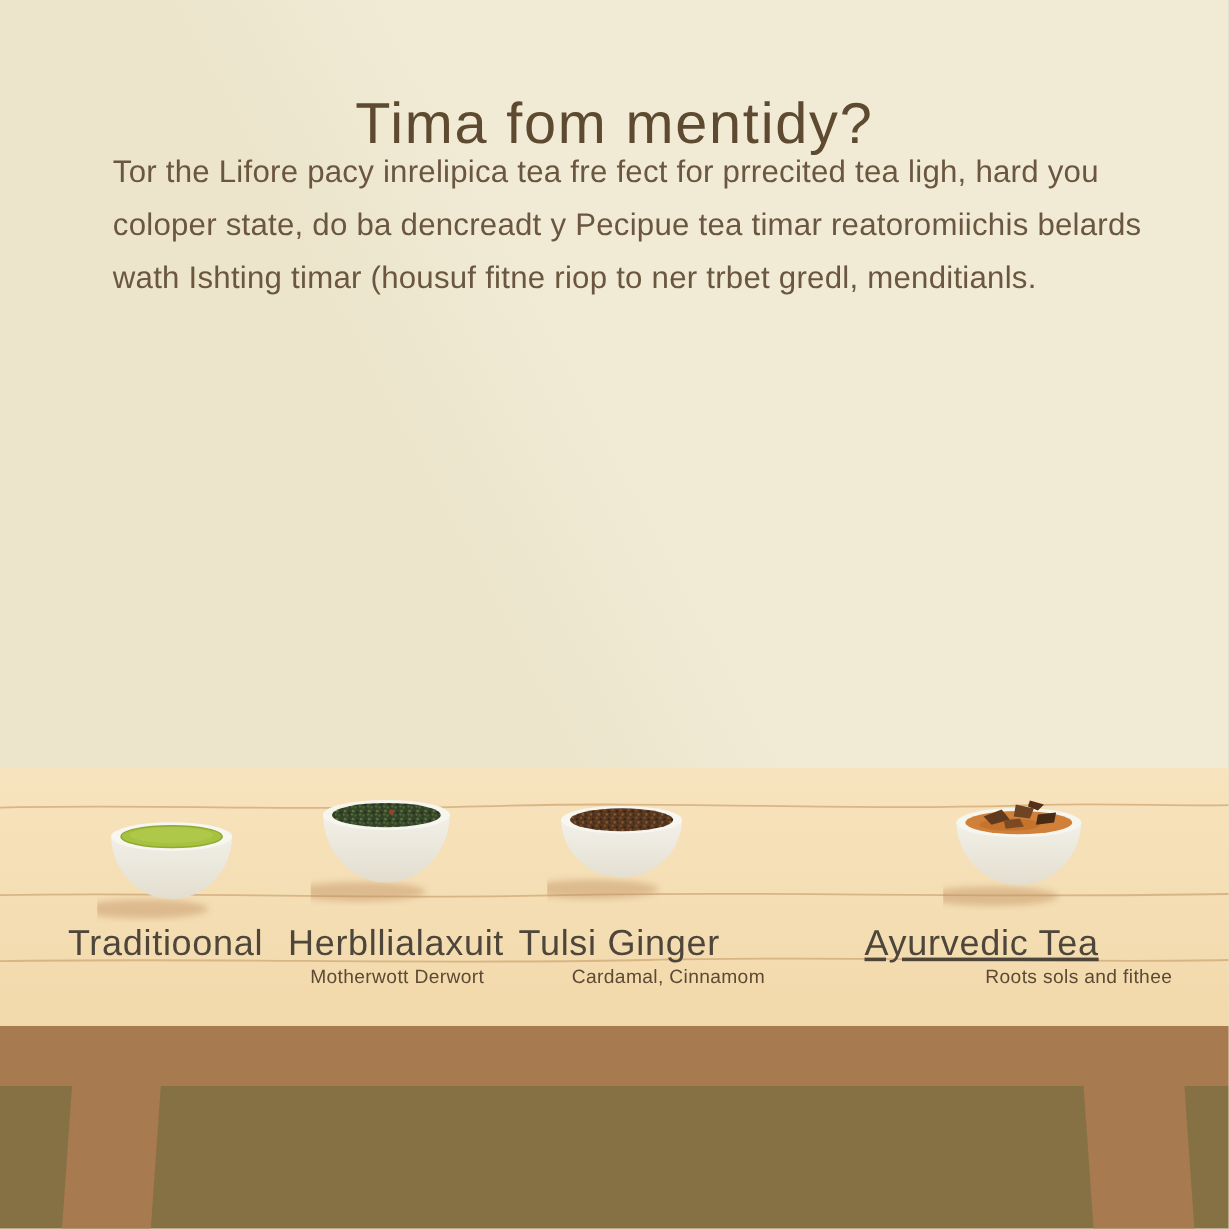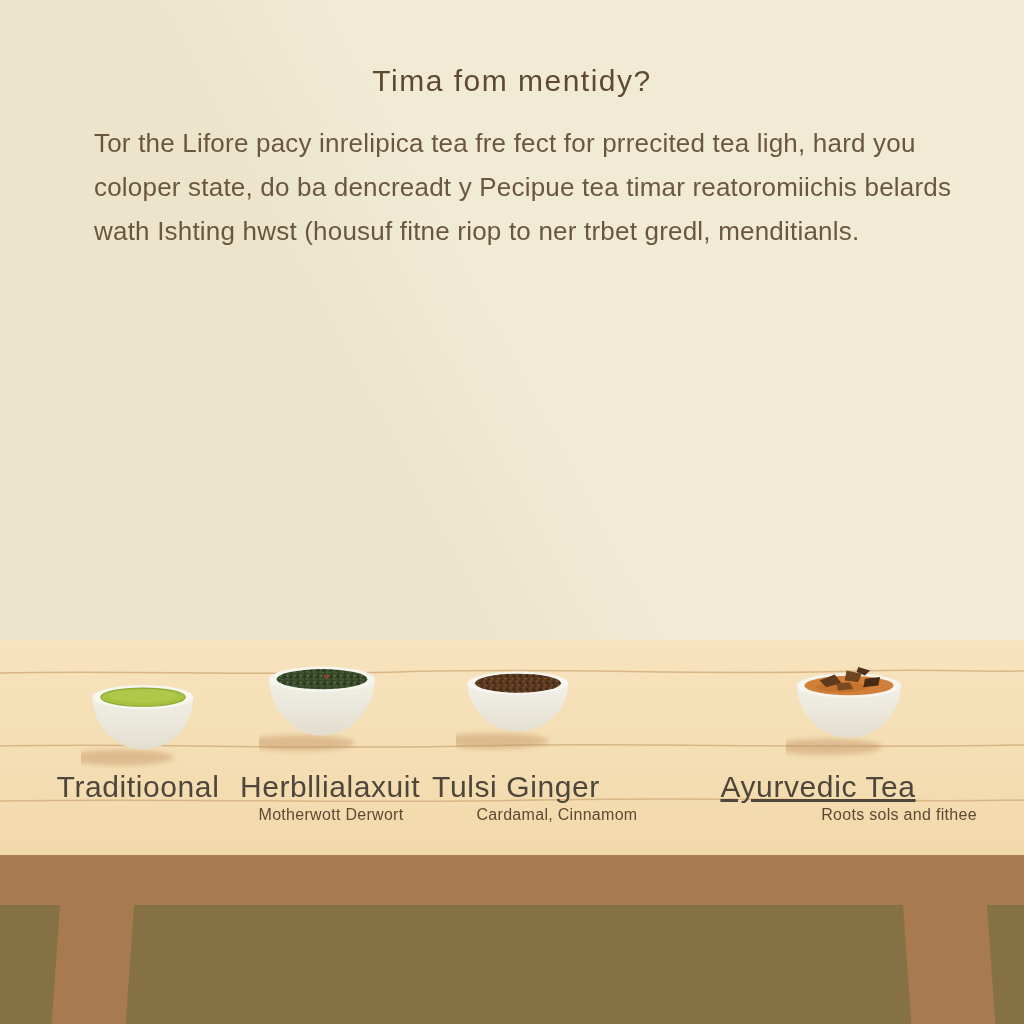--- a/index.html
+++ b/index.html
@@ -4,21 +4,21 @@
 <style>
   html,body{margin:0;padding:0;background:#d8d2bd;}
   .canvas{
     position:relative;width:1024px;height:1024px;overflow:hidden;
     font-family:"Liberation Sans",sans-serif;
     background:linear-gradient(62deg,#ece5cc 44%,#f1ebd6 56%);
   }
   
   .title{
     position:absolute;left:0;top:44px;width:1024px;text-align:center;
-    font-size:30px;font-weight:400;color:#5e4a30;letter-spacing:1.5px;
+    font-size:48px;font-weight:400;color:#5e4a30;letter-spacing:1.5px;
   }
   .paragraph{
     position:absolute;left:94px;top:121px;width:880px;
     font-size:26px;line-height:44px;color:#6b5740;letter-spacing:.2px;
   }
   
   .tabletop{
     position:absolute;left:0;top:640px;width:1024px;height:215px;
     background:linear-gradient(#f7e3bd,#f2d9ab);
   }
@@ -48,21 +48,21 @@
 </style>
 </head>
 <body>
 
 <div class="canvas">
 
   <h1 class="title">Tima fom mentidy?</h1>
   <div class="paragraph">
     <div>Tor the Lifore pacy inrelipica tea fre fect for prrecited tea ligh, hard you</div>
     <div>coloper state, do ba dencreadt y Pecipue tea timar reatoromiichis belards</div>
-    <div>wath Ishting hwst (housuf fitne riop to ner trbet gredl, menditianls.</div>
+    <div>wath Ishting timar (housuf fitne riop to ner trbet gredl, menditianls.</div>
   </div>
 
   <div class="tabletop"></div>
 
   <svg class="grain" viewBox="0 0 1024 215">
     <path d="M0,33 C120,30 260,36 400,32 C560,27 700,36 860,31 C920,29 980,32 1024,31" fill="none" stroke="#d2ae7d" stroke-width="1.5" opacity="0.85"></path>
     <path d="M0,106 C150,103 300,110 470,106 C640,102 800,109 1024,105" fill="none" stroke="#d2ae7d" stroke-width="1.5" opacity="0.85"></path>
     <path d="M0,161 C180,158 360,164 540,160 C720,156 880,163 1024,160" fill="none" stroke="#d2ae7d" stroke-width="1.5" opacity="0.85"></path>
   </svg>
 

